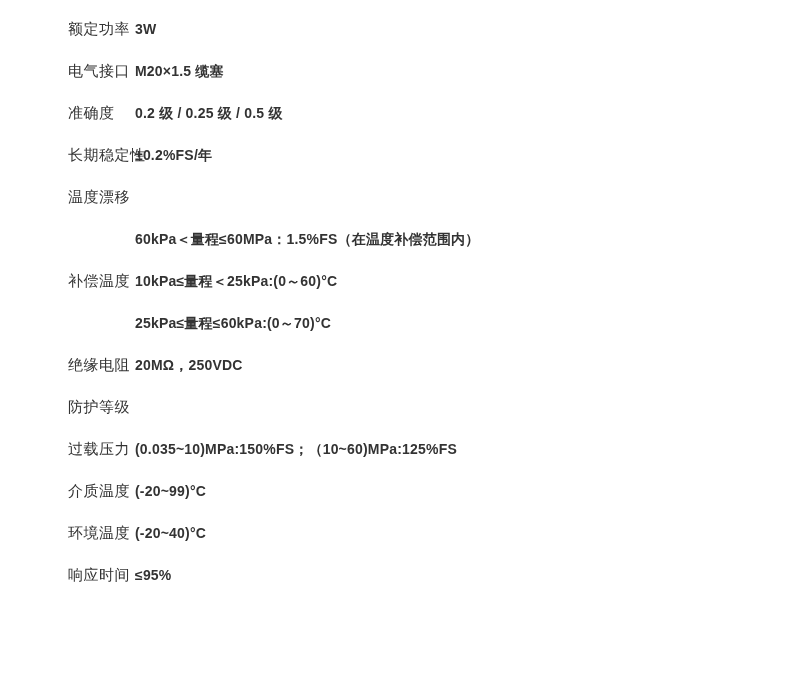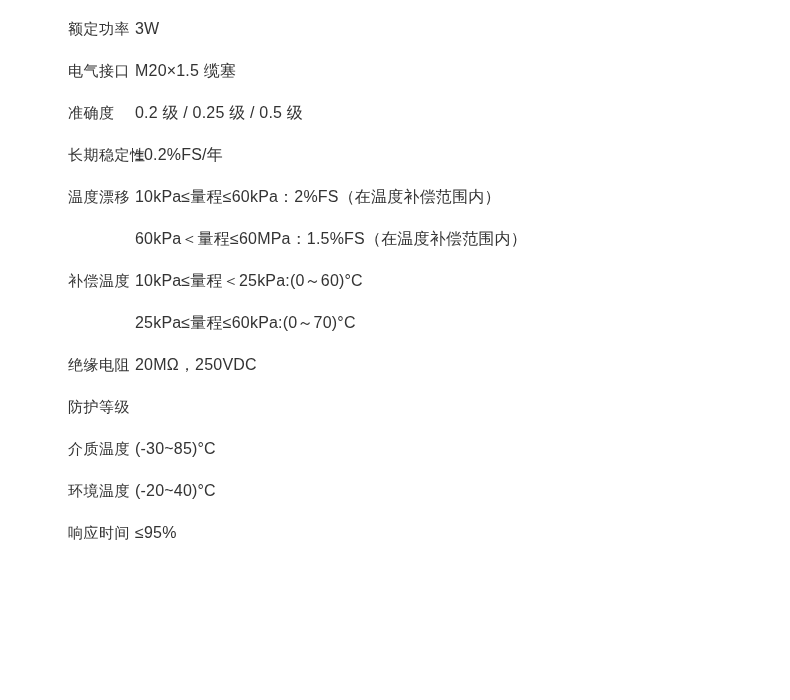--- a/index.html
+++ b/index.html
@@ -30,25 +30,26 @@
     padding-left: 68px;
     box-sizing: border-box;
     font-size: 15px;
     line-height: 42px;
     color: #333333;
     white-space: nowrap;
     letter-spacing: 0.5px;
   }
   .spec-value {
     flex: 1;
-    font-size: 16px;
+    font-size: 14px;
     line-height: 42px;
     color: #333333;
     white-space: nowrap;
     letter-spacing: 0.2px;
+    font-weight: bold;
   }
   .spec-row.cont .spec-label {
     
   }
 </style>
 </head>
 <body>
 
 <div class="spec-sheet" id="sheet">
     <div class="spec-row">
@@ -62,21 +63,20 @@
     <div class="spec-row">
       <div class="spec-label">准确度</div>
       <div class="spec-value">0.2 级 / 0.25 级 / 0.5 级</div>
     </div>
     <div class="spec-row">
       <div class="spec-label">长期稳定性</div>
       <div class="spec-value">±0.2%FS/年</div>
     </div>
     <div class="spec-row">
       <div class="spec-label">温度漂移</div>
-      <div class="spec-value">10kPa≤量程≤60kPa：2%FS（在温度补偿范围内）</div>
     </div>
     <div class="spec-row cont">
       <div class="spec-label"></div>
       <div class="spec-value">60kPa＜量程≤60MPa：1.5%FS（在温度补偿范围内）</div>
     </div>
     <div class="spec-row">
       <div class="spec-label">补偿温度</div>
       <div class="spec-value">10kPa≤量程＜25kPa:(0～60)°C</div>
     </div>
     <div class="spec-row cont">
@@ -84,22 +84,26 @@
       <div class="spec-value">25kPa≤量程≤60kPa:(0～70)°C</div>
     </div>
     <div class="spec-row">
       <div class="spec-label">绝缘电阻</div>
       <div class="spec-value">20MΩ，250VDC</div>
     </div>
     <div class="spec-row">
       <div class="spec-label">防护等级</div>
     </div>
     <div class="spec-row">
+      <div class="spec-label">过载压力</div>
+      <div class="spec-value">(0.035~10)MPa:150%FS；（10~60)MPa:125%FS</div>
+    </div>
+    <div class="spec-row">
       <div class="spec-label">介质温度</div>
-      <div class="spec-value">(-30~85)°C</div>
+      <div class="spec-value">(-20~99)°C</div>
     </div>
     <div class="spec-row">
       <div class="spec-label">环境温度</div>
       <div class="spec-value">(-20~40)°C</div>
     </div>
     <div class="spec-row">
       <div class="spec-label">响应时间</div>
       <div class="spec-value">≤95%</div>
     </div>
   </div>

